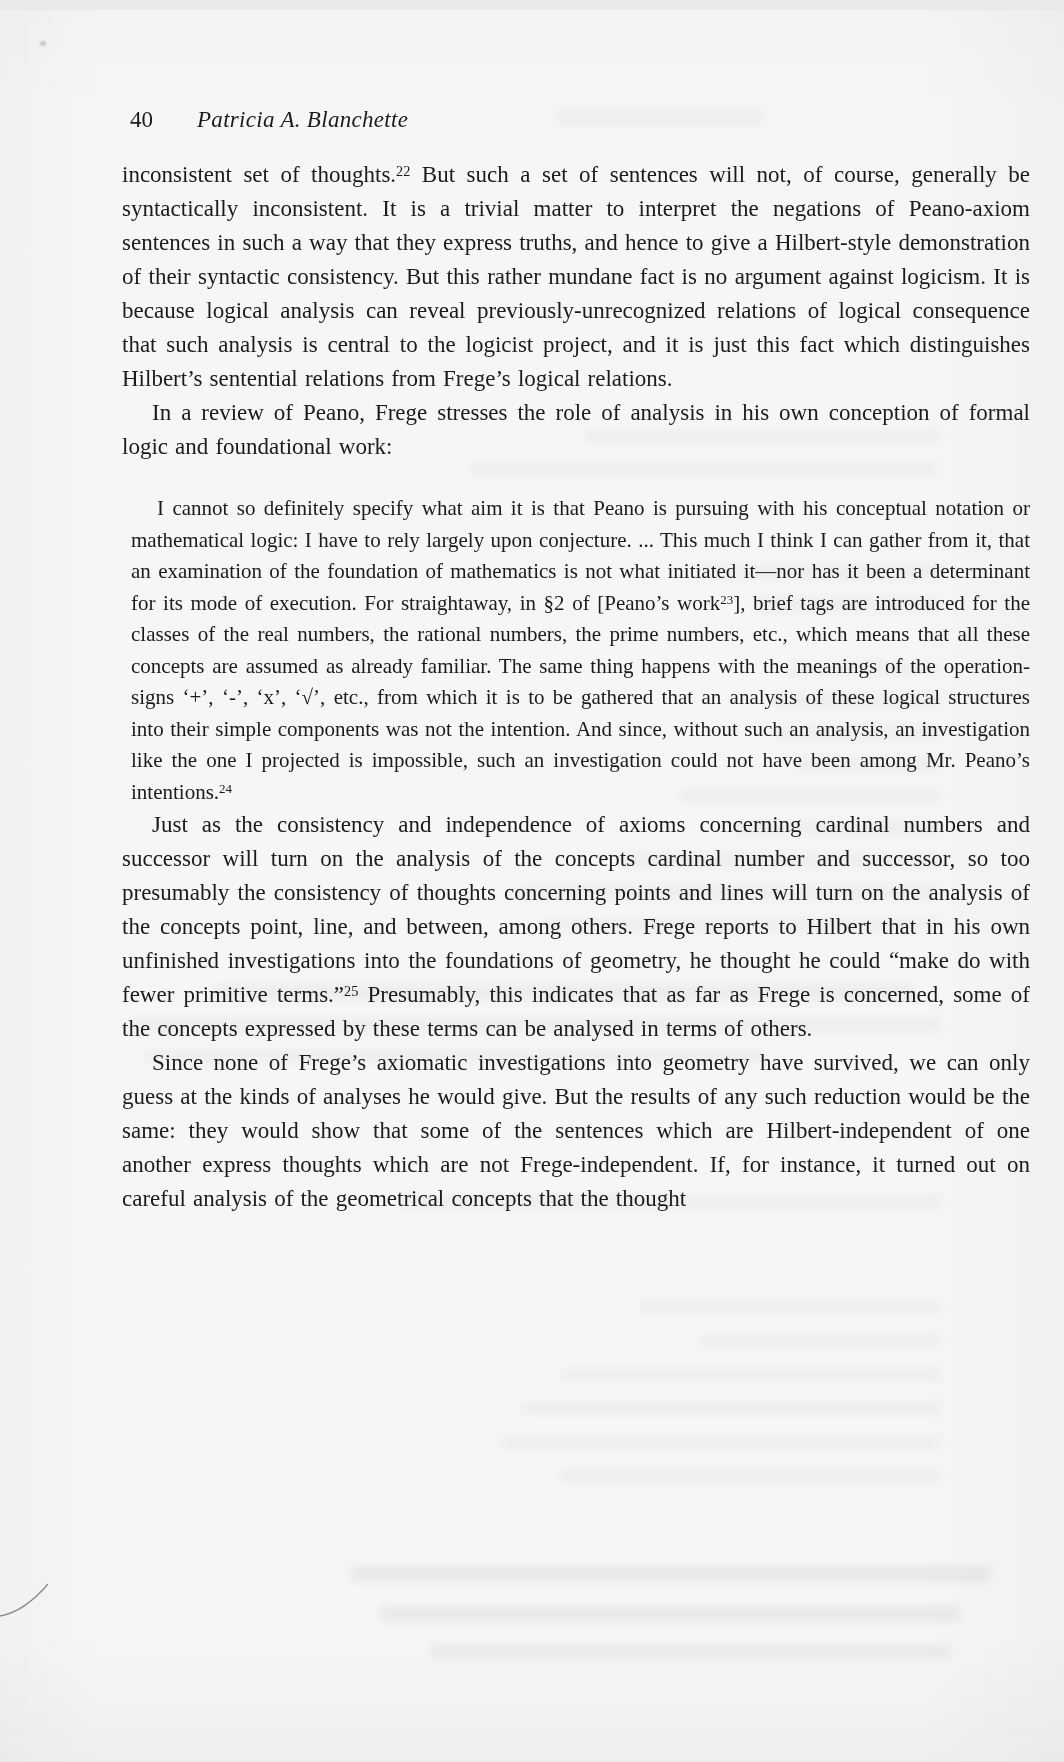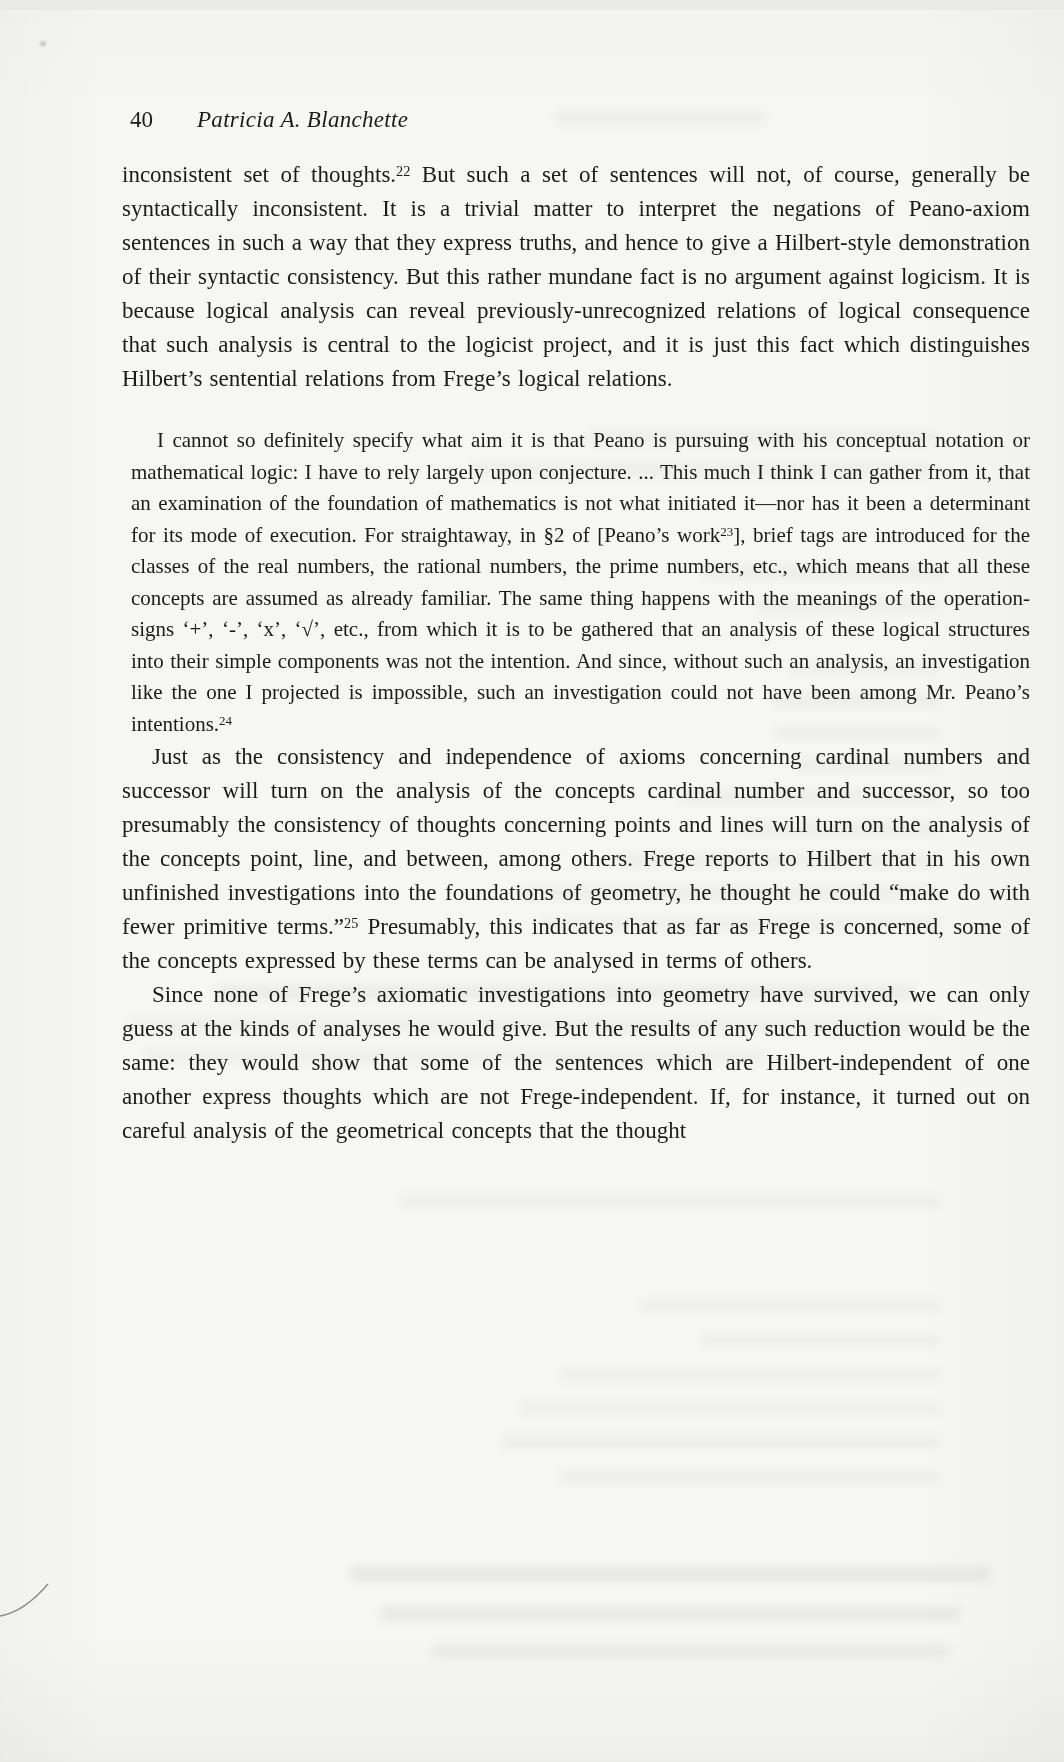--- a/index.html
+++ b/index.html
@@ -124,20 +124,21 @@
     </div>
 
   <div class="corner-dot"></div>
 
   <header class="running-header">
     <span class="pagenum">40</span><span class="runhead">Patricia A. Blanchette</span>
   </header>
 
   <main class="textblock">
     <p class="body"><span>inconsistent set of thoughts.</span><sup>22</sup><span> But such a set of sentences will not, of course, generally be syntactically inconsistent. It is a trivial matter to interpret the negations of Peano-axiom sentences in such a way that they express truths, and hence to give a Hilbert-style demonstration of their syntactic consistency. But this rather mundane fact is no argument against logicism. It is because logical analysis can reveal previously-unrecognized relations of logical consequence that such analysis is central to the logicist project, and it is just this fact which distinguishes Hilbert’s sentential relations from Frege’s logical relations.</span></p>
+    <p class="body indent">In a review of Peano, Frege stresses the role of analysis in his own conception of formal logic and foundational work:</p>
 
     <blockquote class="quote">
       <p class="qindent"><span>I cannot so definitely specify what aim it is that Peano is pursuing with his conceptual notation or mathematical logic: I have to rely largely upon conjecture. ... This much I think I can gather from it, that an examination of the foundation of mathematics is not what initiated it—nor has it been a determinant for its mode of execution. For straightaway, in §2 of [Peano’s work</span><sup>23</sup><span>], brief tags are introduced for the classes of the real numbers, the rational numbers, the prime numbers, etc., which means that all these concepts are assumed as already familiar. The same thing happens with the meanings of the operation-signs ‘+’, ‘-’, ‘x’, ‘√’, etc., from which it is to be gathered that an analysis of these logical structures into their simple components was not the intention. And since, without such an analysis, an investigation like the one I projected is impossible, such an investigation could not have been among Mr. Peano’s intentions.</span><sup>24</sup></p>
     </blockquote>
 
 
     <p class="body indent"><span>Just as the consistency and independence of axioms concerning cardinal numbers and successor will turn on the analysis of the concepts </span><span class="it">cardinal number</span><span> and </span><span class="it">successor</span><span>, so too presumably the consistency of thoughts concerning points and lines will turn on the analysis of the concepts </span><span class="it">point</span><span>, </span><span class="it">line</span><span>, and </span><span class="it">between</span><span>, among others. Frege reports to Hilbert that in his own unfinished investigations into the foundations of geometry, he thought he could “make do with fewer primitive terms.”</span><sup>25</sup><span> Presumably, this indicates that as far as Frege is concerned, some of the concepts expressed by these terms can be analysed in terms of others.</span></p>
     <p class="body indent">Since none of Frege’s axiomatic investigations into geometry have survived, we can only guess at the kinds of analyses he would give. But the results of any such reduction would be the same: they would show that some of the sentences which are Hilbert-independent of one another express thoughts which are not Frege-independent. If, for instance, it turned out on careful analysis of the geometrical concepts that the thought</p>
   </main>
 

